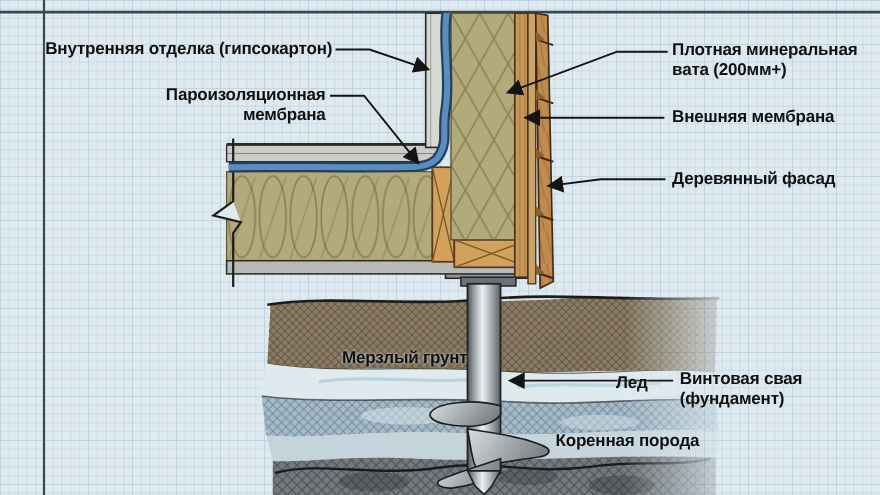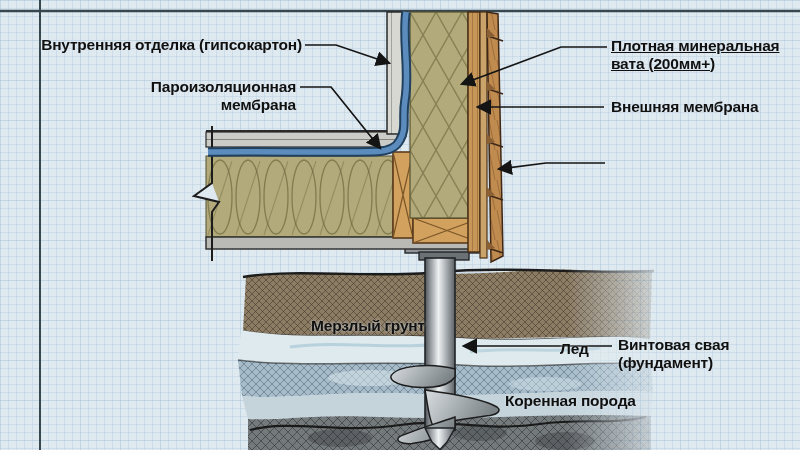--- a/index.html
+++ b/index.html
@@ -162,21 +162,22 @@
     <path d="M607,47 H561 L462,84" marker-end="url(#arr)"></path>
     <path d="M604,107 H478" marker-end="url(#arr)"></path>
     <path d="M605,163 H546 L499,169" marker-end="url(#arr)"></path>
     <path d="M612,346 H464" marker-end="url(#arr)"></path>
   </g>
 </svg>
 
   <div class="lbl l-right" style="right:504px;top:78px;">Пароизоляционная
 мембрана</div>
   <div class="lbl l-right" style="right:498px;top:36px;">Внутренняя отделка (гипсокартон)</div>
-  <div class="lbl" style="left:611px;top:37px;text-decoration:underline;">Плотная минеральная
+  <div class="lbl" style="left:611px;top:37px;">Плотная минеральная
 вата (200мм+)</div>
   <div class="lbl" style="left:611px;top:98px;">Внешняя мембрана</div>
+  <div class="lbl" style="left:611px;top:154px;">Деревянный фасад</div>
   <div class="lbl" style="left:311px;top:317px;">Мерзлый грунт</div>
   <div class="lbl" style="left:618px;top:336px;">Винтовая свая
 (фундамент)</div>
   <div class="lbl" style="left:560px;top:340px;">Лед</div>
   <div class="lbl" style="left:505px;top:392px;">Коренная порода</div>
 </div>
 
 </body></html>

